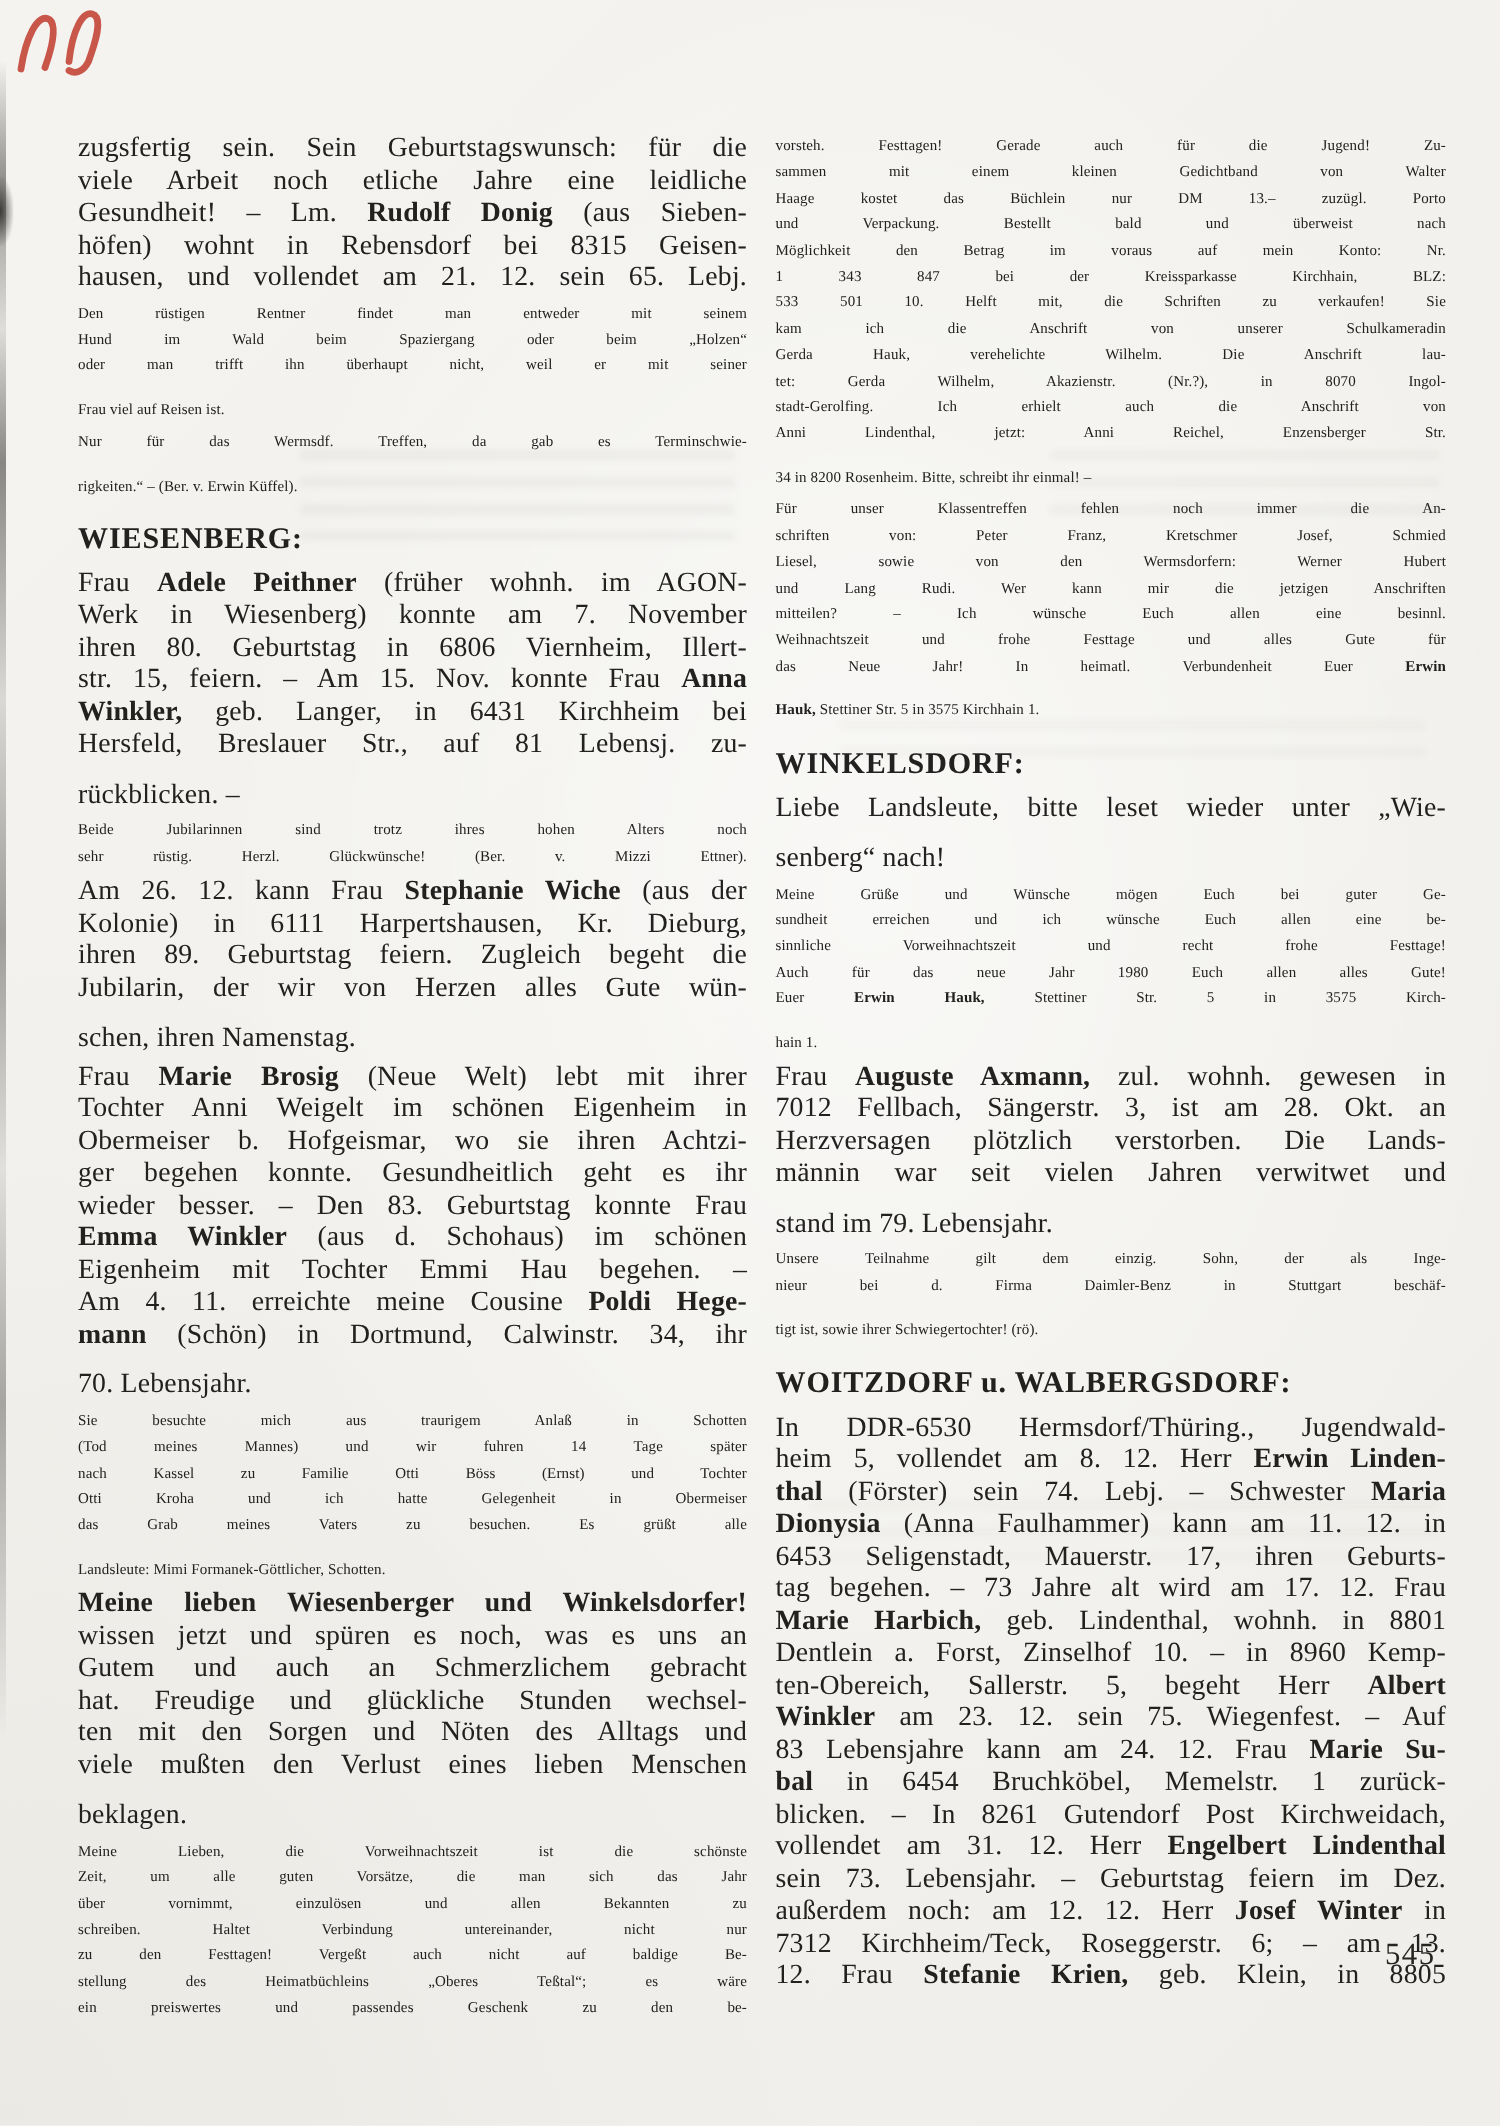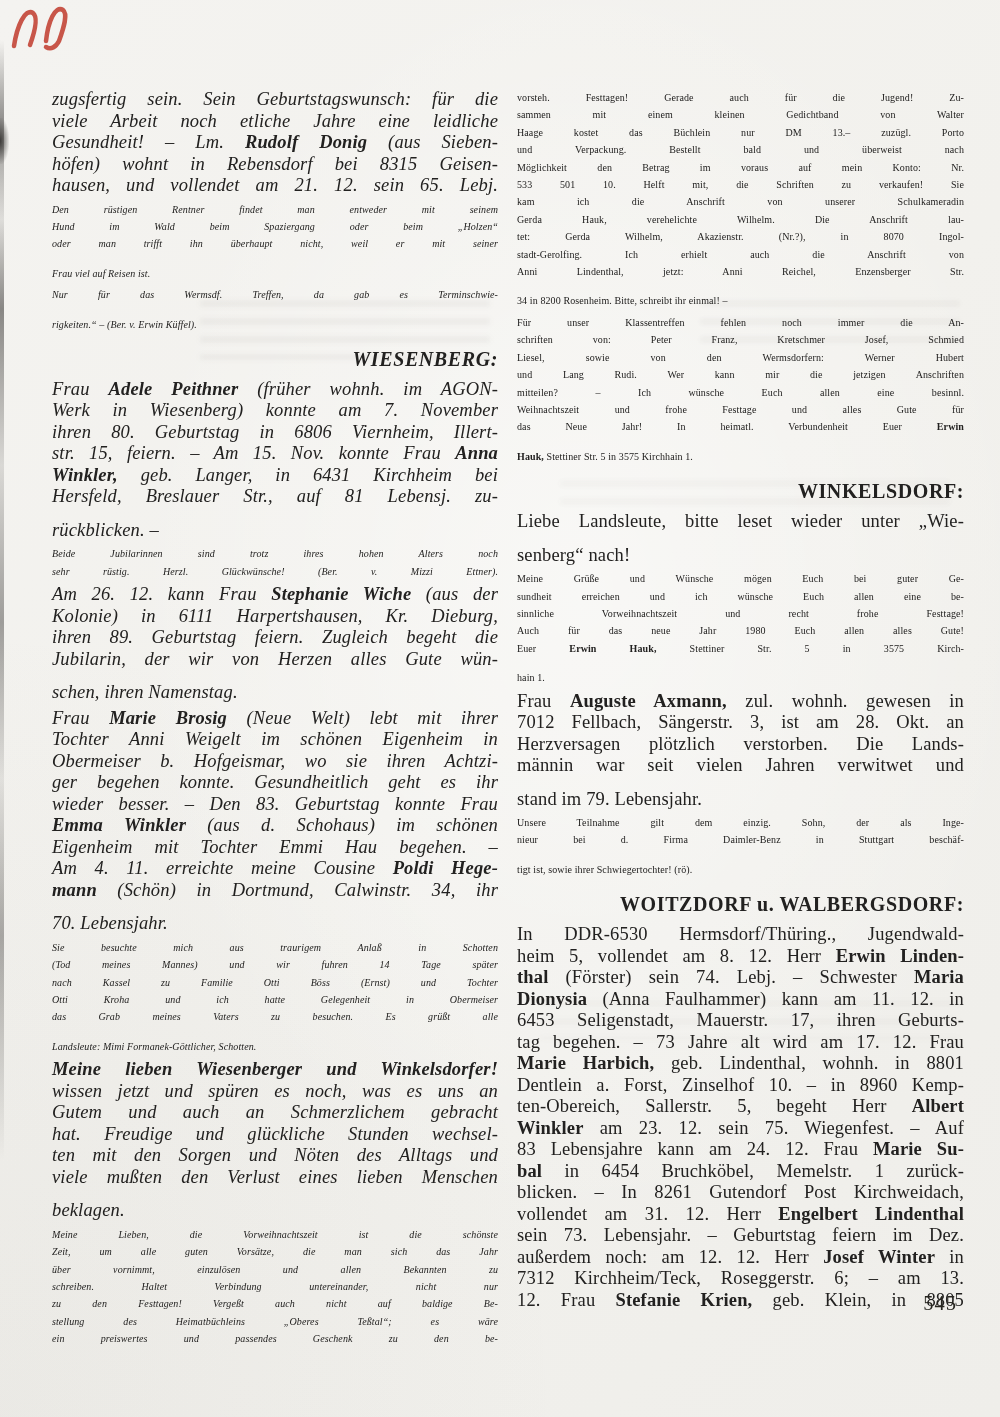--- a/index.html
+++ b/index.html
@@ -37,30 +37,29 @@
     filter: blur(2px);
   }
   .ghost.g1 { left: 200px; top: 300px; width: 290px; height: 60px; }
   .ghost.g2 { left: 700px; top: 300px; width: 260px; height: 48px; opacity: .9; }
   .ghost.g3 { left: 560px; top: 480px; width: 390px; height: 30px; opacity: .7; }
   .ghost.g4 { left: 540px; top: 1000px; width: 420px; height: 40px; opacity: .5; }
 
   .pen-marks { position: absolute; left: 6px; top: 0; }
 
   .col { position: absolute; top: 89px; }
-  .col-left  { left: 52px;  width: 446px; font-style: italic; }
+  .col-left  { left: 52px;  width: 446px; }
   .col-right { left: 517px; width: 447px; }
 
   .block { margin: 0 0 4px 0; }
   .block.body  { font-size: 18.5px; line-height: 21.5px; letter-spacing: 0.15px; }
   .block.small { font-size: 10px;   line-height: 17.4px; letter-spacing: 0.1px; }
   .heading {
     font-size: 20px; font-weight: bold; letter-spacing: 0.6px;
     margin: 15px 0 8px 0;
-    text-align: right;
   }
   .line { text-align: justify; text-align-last: justify; }
   .line.ll { text-align-last: left; margin-top: 12px; }
   .line b { font-weight: bold; }
 
   .page-number {
     position: absolute; right: 43px; top: 1292px;
     font-size: 20.5px; letter-spacing: 1px; color: #26251f;
   }
 </style>
@@ -160,20 +159,21 @@
         <div class="line">ein preiswertes und passendes Geschenk zu den be-</div>
       </div>
     </div>
   <div class="col col-right">
       <div class="block small">
         <div class="line">vorsteh. Festtagen! Gerade auch für die Jugend! Zu-</div>
         <div class="line">sammen mit einem kleinen Gedichtband von Walter</div>
         <div class="line">Haage kostet das Büchlein nur DM 13.– zuzügl. Porto</div>
         <div class="line">und Verpackung. Bestellt bald und überweist nach</div>
         <div class="line">Möglichkeit den Betrag im voraus auf mein Konto: Nr.</div>
+        <div class="line">1 343 847 bei der Kreissparkasse Kirchhain, BLZ:</div>
         <div class="line">533 501 10. Helft mit, die Schriften zu verkaufen! Sie</div>
         <div class="line">kam ich die Anschrift von unserer Schulkameradin</div>
         <div class="line">Gerda Hauk, verehelichte Wilhelm. Die Anschrift lau-</div>
         <div class="line">tet: Gerda Wilhelm, Akazienstr. (Nr.?), in 8070 Ingol-</div>
         <div class="line">stadt-Gerolfing. Ich erhielt auch die Anschrift von</div>
         <div class="line">Anni Lindenthal, jetzt: Anni Reichel, Enzensberger Str.</div>
         <div class="line ll">34 in 8200 Rosenheim. Bitte, schreibt ihr einmal! –</div>
       </div>
       <div class="block small">
         <div class="line">Für unser Klassentreffen fehlen noch immer die An-</div>

